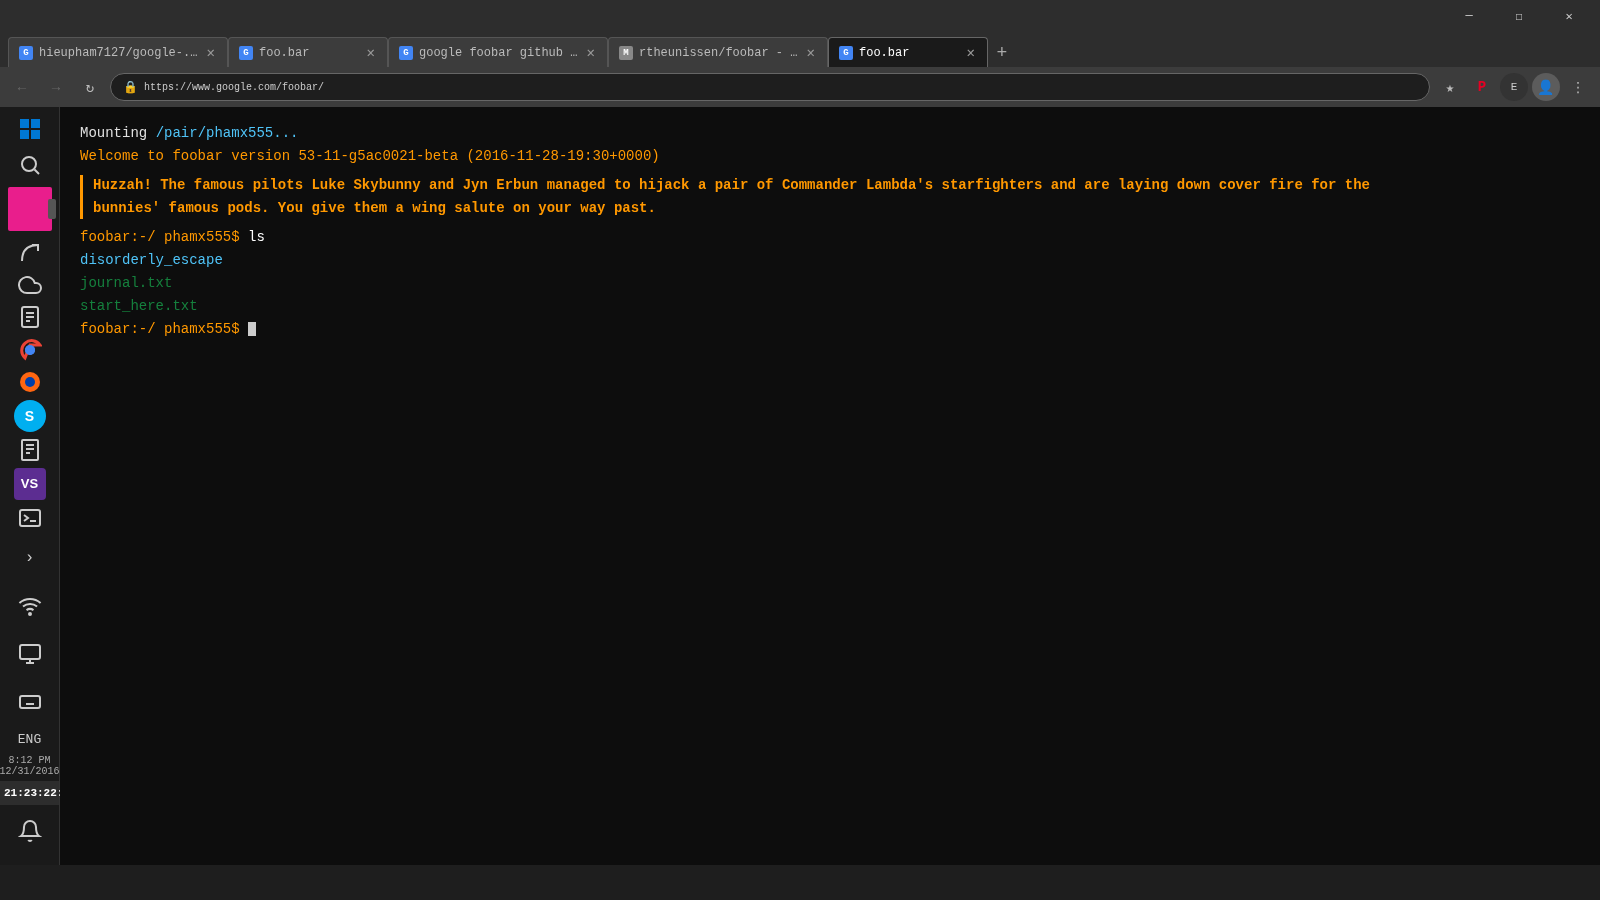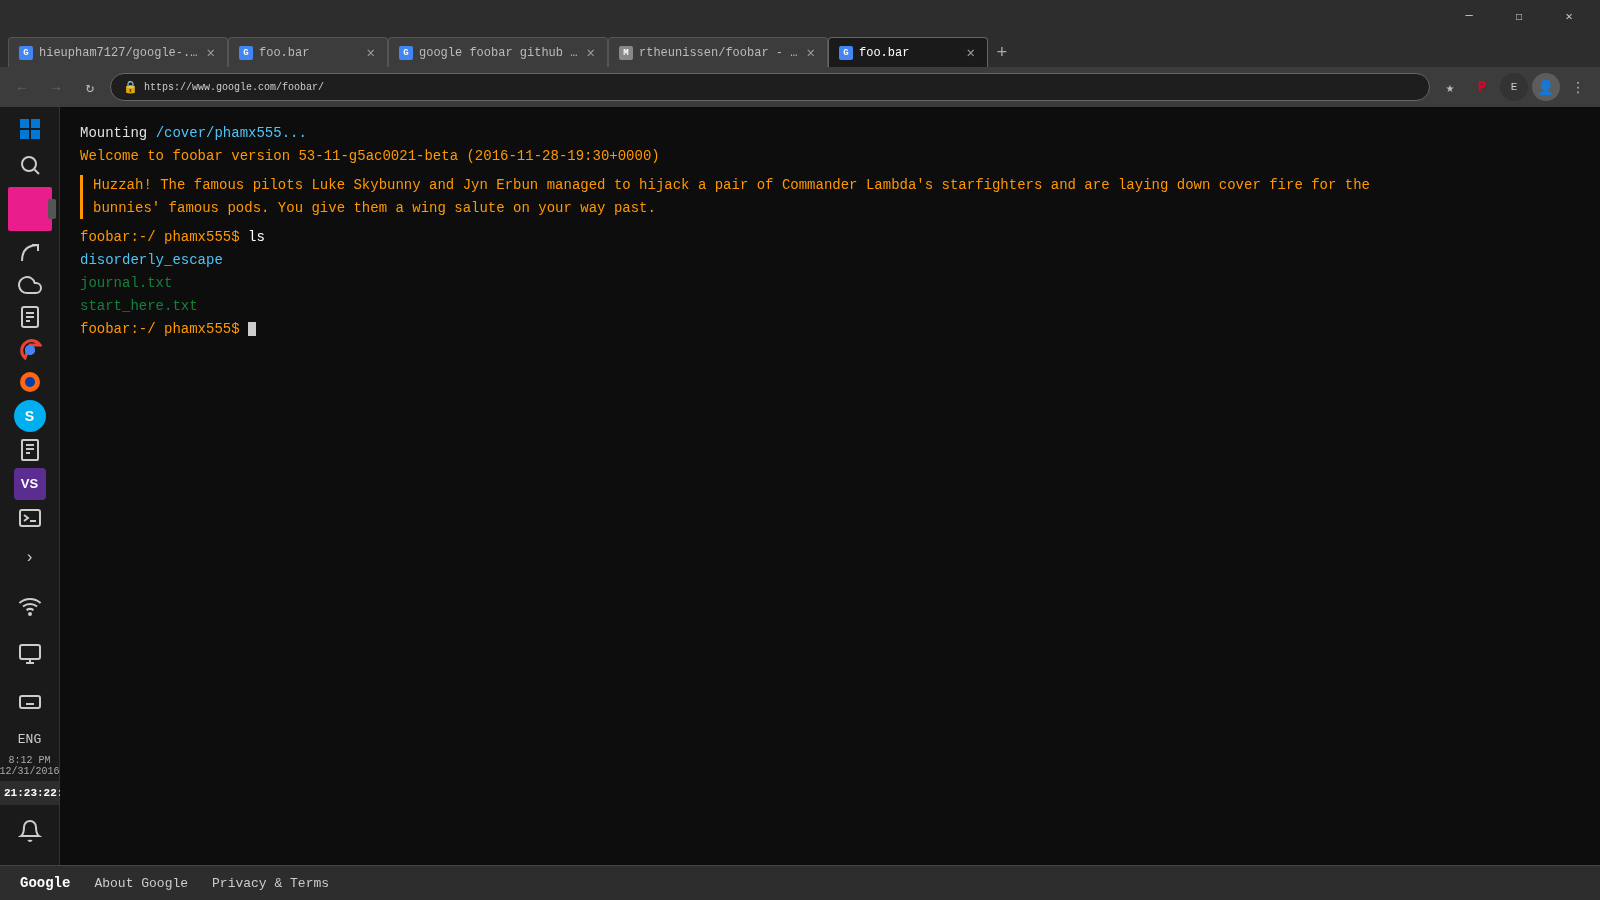--- a/index.html
+++ b/index.html
@@ -174,20 +174,21 @@
       font-size: 14px;
       line-height: 1.5;
     }
     .term-line { margin-bottom: 2px; }
     .term-mounting { color: #e0e0e0; }
     .term-version { color: #ff9800; font-family: Liberation Mono, monospace; }
     .term-blockquote {
       border-left: 3px solid #ff9800;
       padding-left: 10px;
       margin: 8px 0;
+      font-weight: bold;
     }
     .term-blockquote .term-line { color: #ff9800; }
     .term-prompt { color: #ff9800; }
     .term-cmd { color: #fff; }
     .term-file { color: #15803d; }
     .term-cursor {
       display: inline-block;
       width: 8px; height: 14px;
       background: #ccc;
       vertical-align: middle;
@@ -399,21 +400,21 @@
               <path d="M18 8A6 6 0 0 0 6 8c0 7-3 9-3 9h18s-3-2-3-9"></path>
               <path d="M13.73 21a2 2 0 0 1-3.46 0"></path>
             </svg>
         </div>
       </div>
     </div>
 
     <div class="terminal">
       <div class="term-line term-mounting">
         <span>Mounting</span>
-        <span style="color:#4fc3f7;"> /cover/phamx555...</span>
+        <span style="color:#4fc3f7;"> /pair/phamx555...</span>
       </div>
       <div class="term-line term-version">Welcome to foobar version 53-11-g5ac0021-beta (2016-11-28-19:30+0000)</div>
 
       <div class="term-blockquote">
         <div class="term-line">Huzzah! The famous pilots Luke Skybunny and Jyn Erbun managed to hijack a pair of Commander Lambda's starfighters and are laying down cover fire for the</div>
         <div class="term-line">bunnies' famous pods. You give them a wing salute on your way past.</div>
       </div>
 
       <div class="term-line">
         <span class="term-prompt">foobar:-/ phamx555$</span>
@@ -427,19 +428,14 @@
       <div class="term-line term-file">start_here.txt</div>
 
       <div class="term-line">
         <span class="term-prompt">foobar:-/ phamx555$</span>
         <span class="term-cursor"></span>
       </div>
     </div>
 
   </div>
 
-  <div class="footer-bar">
-    <span class="footer-logo">Google</span>
-    <span class="footer-link">About Google</span>
-    <span class="footer-link">Privacy &amp; Terms</span>
-  </div>
 
 </div>
 
 </body></html>

